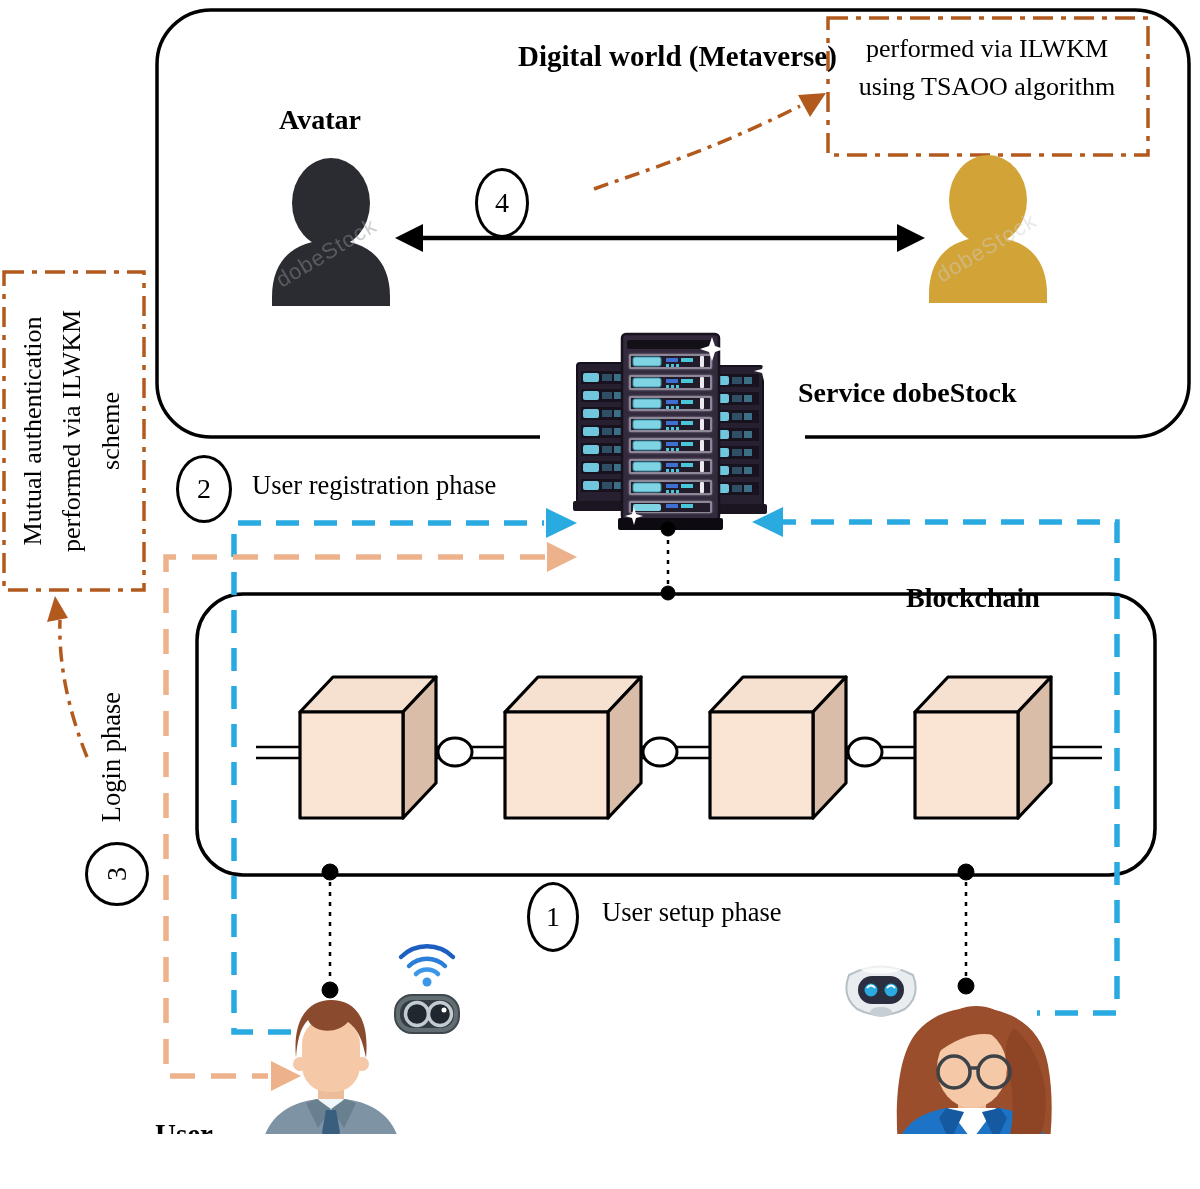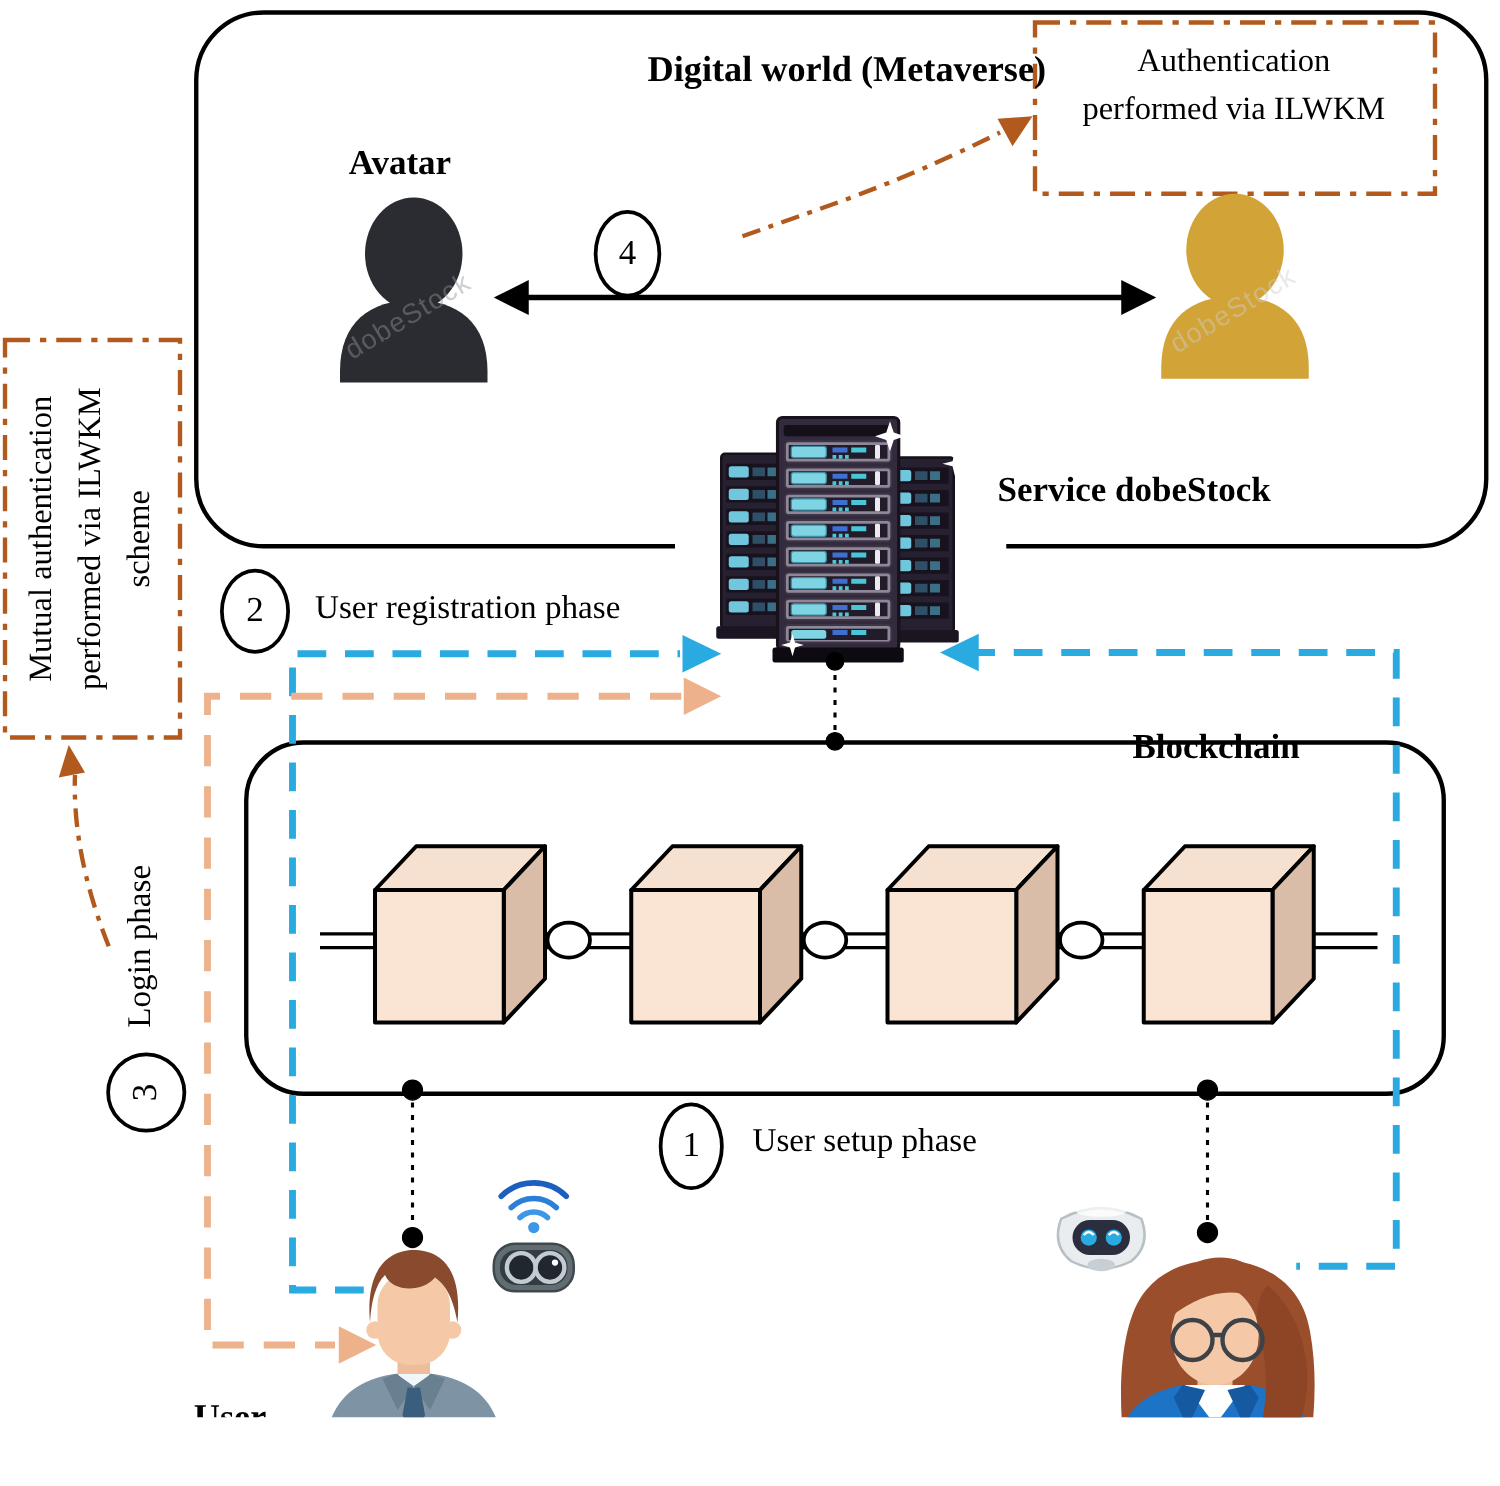--- a/index.html
+++ b/index.html
@@ -325,28 +325,28 @@
     <path d="M1000,1108 L982,1112 L996,1142 L1007,1118 Z" fill="#155aa0"></path>
     <path d="M1014,1028 C1042,1052 1050,1092 1044,1122 C1040,1144 1031,1157 1021,1163 L1001,1163 C1013,1140 1017,1100 1007,1064 C1003,1048 1008,1035 1014,1028 Z" fill="#8e4526"></path>
     <circle cx="954" cy="1072" r="16" fill="none" stroke="#3c4247" stroke-width="3.5"></circle>
     <circle cx="994" cy="1072" r="16" fill="none" stroke="#3c4247" stroke-width="3.5"></circle>
     <line x1="970" y1="1068" x2="978" y2="1068" stroke="#3c4247" stroke-width="3.5"></line>
   </g>
 </svg>
 
 <div class="abs ttl" style="left:518px;top:40px;">Digital world (Metaverse)</div>
 
-<div class="abs lbl" style="left:279px;top:115px;">Avatar</div>
+<div class="abs lbl" style="left:279px;top:104px;">Avatar</div>
 <div class="abs lbl" style="left:798px;top:377px;">Service dobeStock</div>
 <div class="abs lbl" style="left:906px;top:582px;">Blockchain</div>
 <div class="abs lbl" style="left:155px;top:1118px;font-size:29px;text-align:right;">User</div>
 
 <div class="abs note" style="left:833px;top:30px;width:308px;">
-  <div>Authentication</div>
   <div>performed via ILWKM</div>
+  <div>using TSAOO algorithm</div>
 </div>
 
 <div class="abs note rot" style="left:-81px;top:370px;width:310px;height:122px;line-height:39px;">
   <div>Mutual authentication</div>
   <div>performed via ILWKM</div>
   <div>scheme</div>
 </div>
 
 <div class="circ" style="left:475px;top:168px;width:48px;height:64px;">
   <span>4</span>

